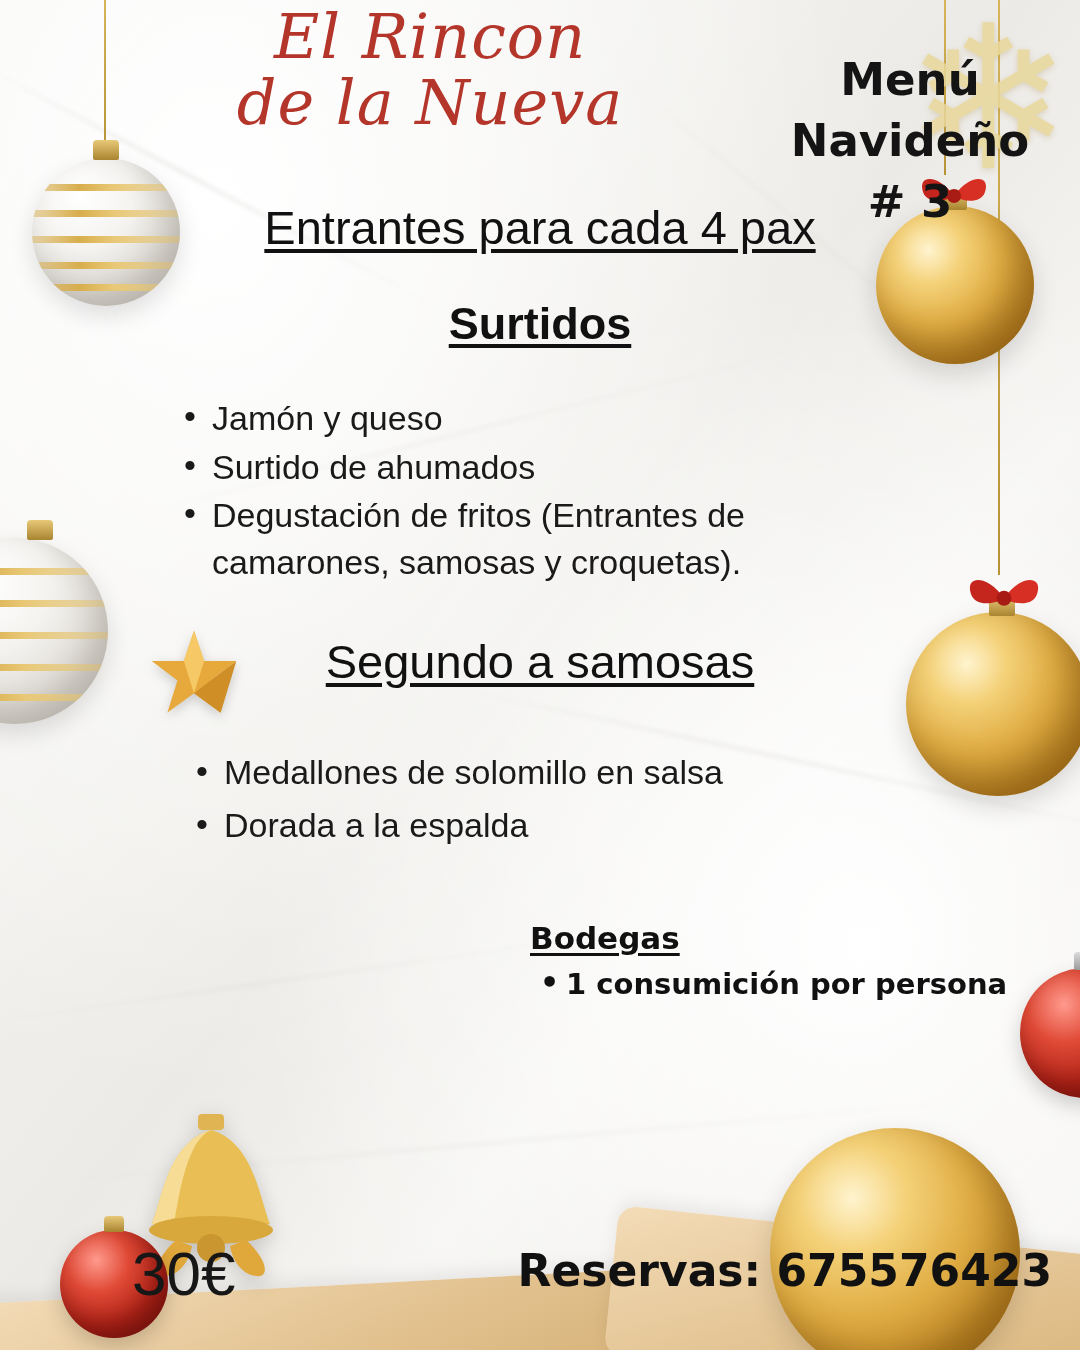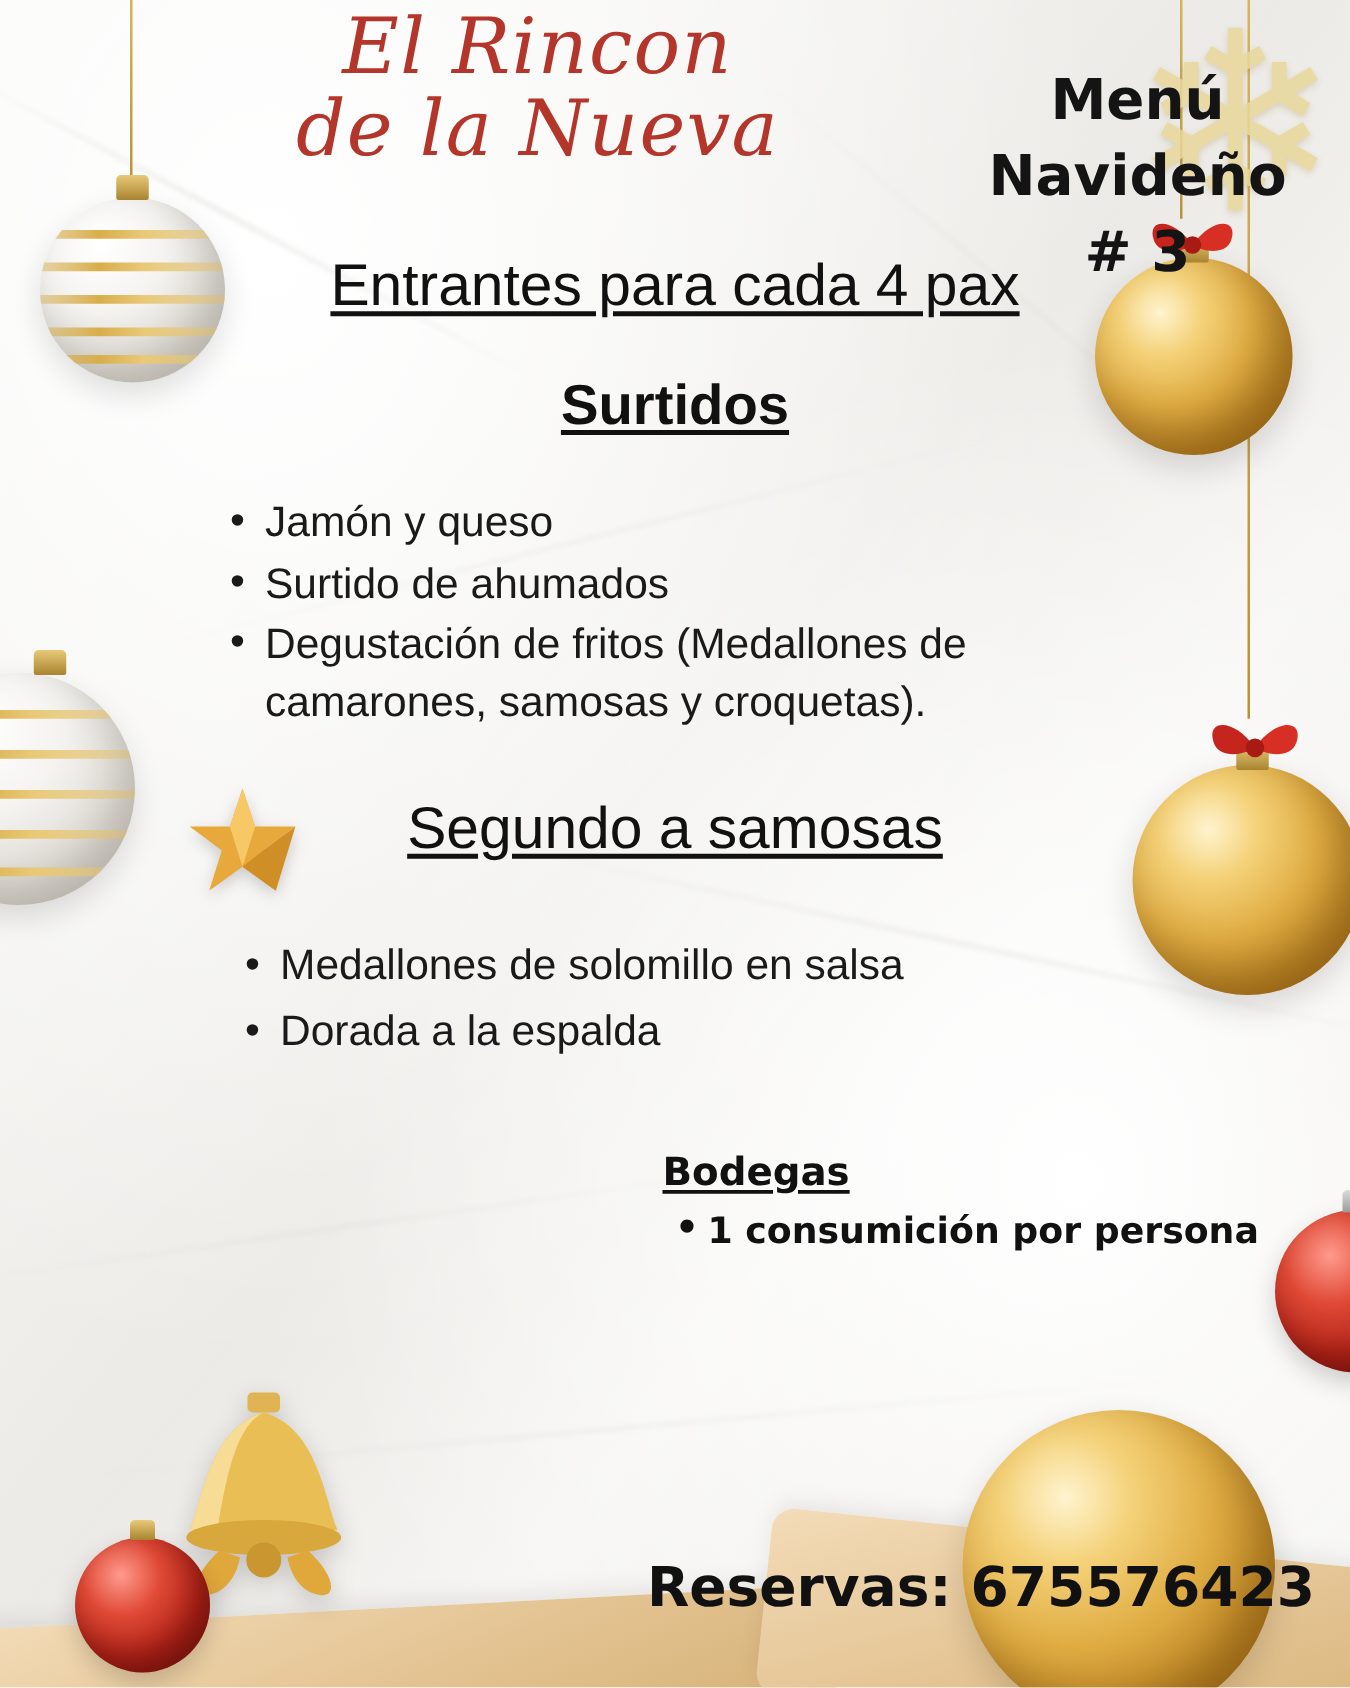--- a/index.html
+++ b/index.html
@@ -427,35 +427,36 @@
       <div>Navideño # 3</div>
     </div>
 
     <div class="h-entrantes">Entrantes para cada 4 pax</div>
 
     <div class="h-surtidos">Surtidos</div>
 
     <ul class="list-surtidos">
       <li>Jamón y queso</li>
       <li>Surtido de ahumados</li>
-      <li>Degustación de fritos (Medallones de camarones, samosas y croquetas).</li>
+      <li>Degustación de fritos (Entrantes de camarones, samosas y croquetas).</li>
     </ul>
 
     <div class="h-segundo"><span>Segundo a samosas</span></div>
 
     <ul class="list-segundo">
       <li>Medallones de solomillo en salsa</li>
       <li>Dorada a la espalda</li>
     </ul>
 
 
     <div class="bodegas-block">
       <div class="ttl">Bodegas</div>
       <ul>
         <li>1 consumición por persona</li>
       </ul>
     </div>
 
+    <div class="price">30€</div>
 
     <div class="reservas">Reservas: 675576423</div>
 
   </div>
 </div>
 
 </body></html>

